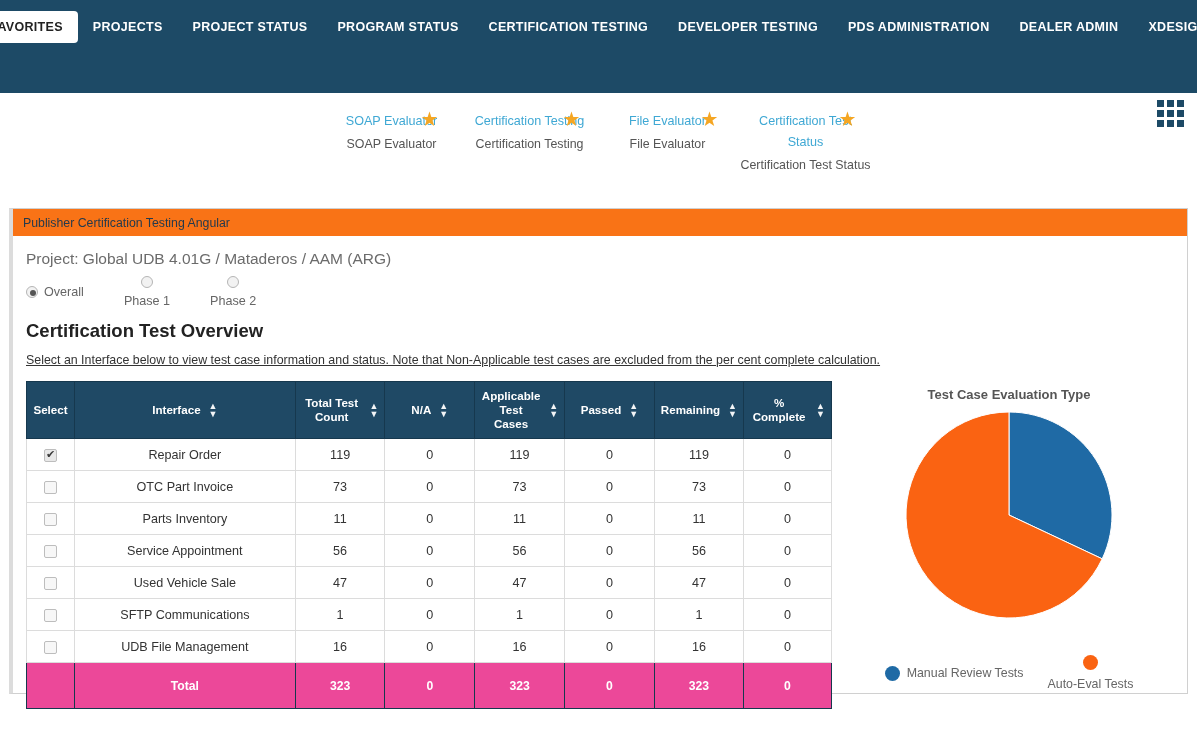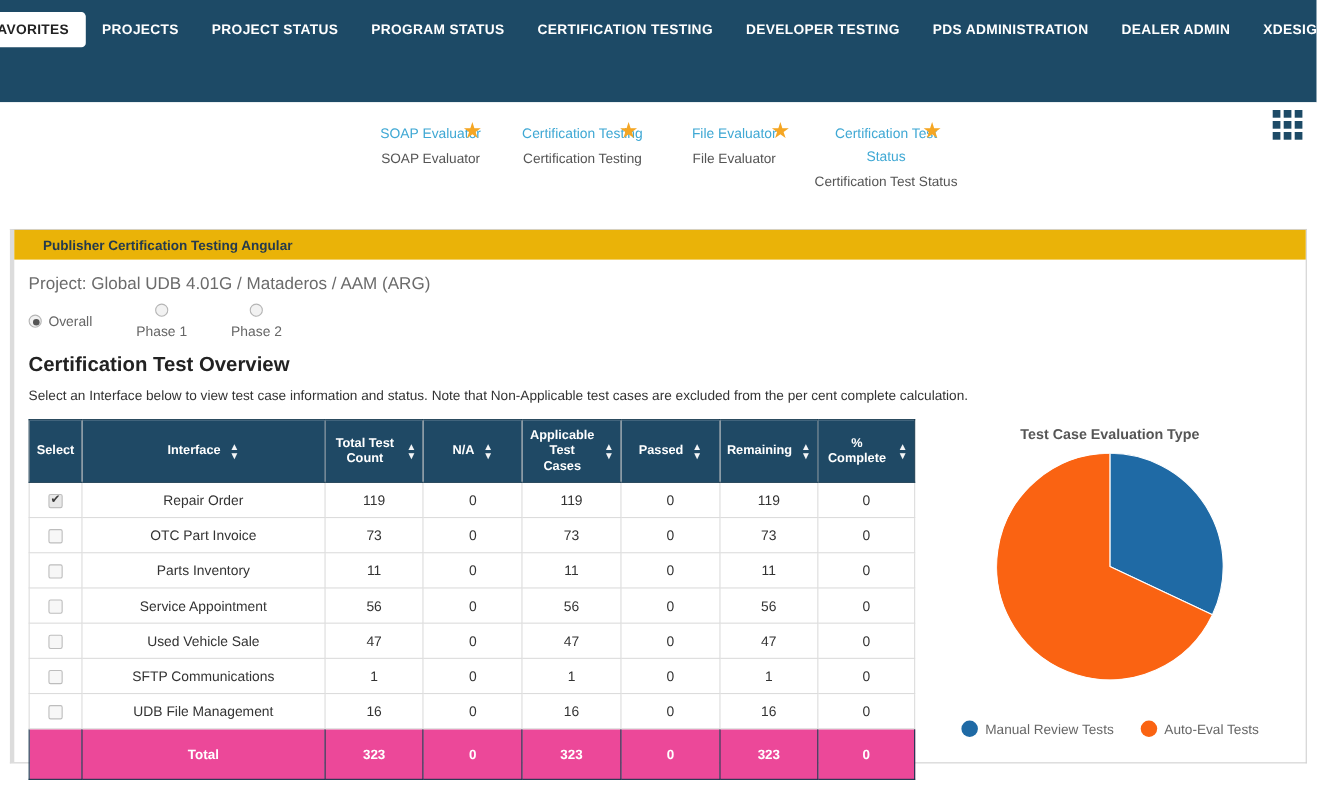--- a/index.html
+++ b/index.html
@@ -103,24 +103,24 @@
 
   
   .panel {
     margin: 0 9px 0 9px;
     border: 1px solid #d0d0d0;
     border-left: 4px solid #dcdcdc;
     background: #ffffff;
     height: 486px;
   }
   .panel-head {
-    background: #eab308;
-    padding: 7px 10px 6px 26px;
+    background: #f97316;
+    padding: 7px 10px 6px 10px;
     font-size: 12.3px;
-    font-weight: bold;
+    font-weight: normal;
     color: #243a4d;
   }
   .panel-body { padding: 12px 13px 0 13px; position: relative; }
 
   .project-line {
     color: #6b6b6b;
     font-size: 15.5px;
     margin: 2px 0 8px 0;
   }
   .radios { display: flex; align-items: center; gap: 0px; margin-bottom: 12px; }
@@ -135,21 +135,21 @@
     display: inline-block; position: relative;
   }
   .rb.on::after {
     content: ""; position: absolute; left: 3px; top: 3px;
     width: 6px; height: 6px; border-radius: 50%; background: #555555;
   }
   .overview-title {
     font-size: 18.5px; font-weight: bold; color: #222222;
     margin: 6px 0 11px 0;
   }
-  .hint { font-size: 12.4px; color: #333333; margin-bottom: 14px; }
+  .hint { font-size: 12.4px; color: #333333; margin-bottom: 14px; text-decoration: underline; }
 
   
   .content { display: flex; align-items: flex-start; }
   .left-col { width: 808px; }
   .right-col { flex: 1; padding-top: 6px; }
 
   
   table.grid { border-collapse: collapse; width: 806px; }
   table.grid th {
     background: #1f4965;
@@ -214,21 +214,21 @@
   .chart-title {
     font-size: 13px; font-weight: bold; color: #555555;
     margin-bottom: 10px;
   }
   .pie-wrap { display: flex; justify-content: center; }
   .legend {
     display: flex; justify-content: center; align-items: center;
     gap: 10px; margin-top: 14px;
   }
   .legend-item { display: flex; align-items: center; gap: 7px; cursor: pointer; margin-top: 23px; }
-  .legend-item + .legend-item { margin-left: 14px; }
+  .legend-item + .legend-item { margin-left: 14px; flex-direction: column; }
   .dot { width: 15px; height: 15px; border-radius: 50%; display: inline-block; }
   .legend-item span.txt { font-size: 12.4px; color: #666666; }
 </style>
 </head>
 <body>
 
 <div class="topnav">
   <div class="nav-row row1" id="navRow1">
       <div class="nav-item active">FAVORITES</div>
       <div class="nav-item">PROJECTS</div>

